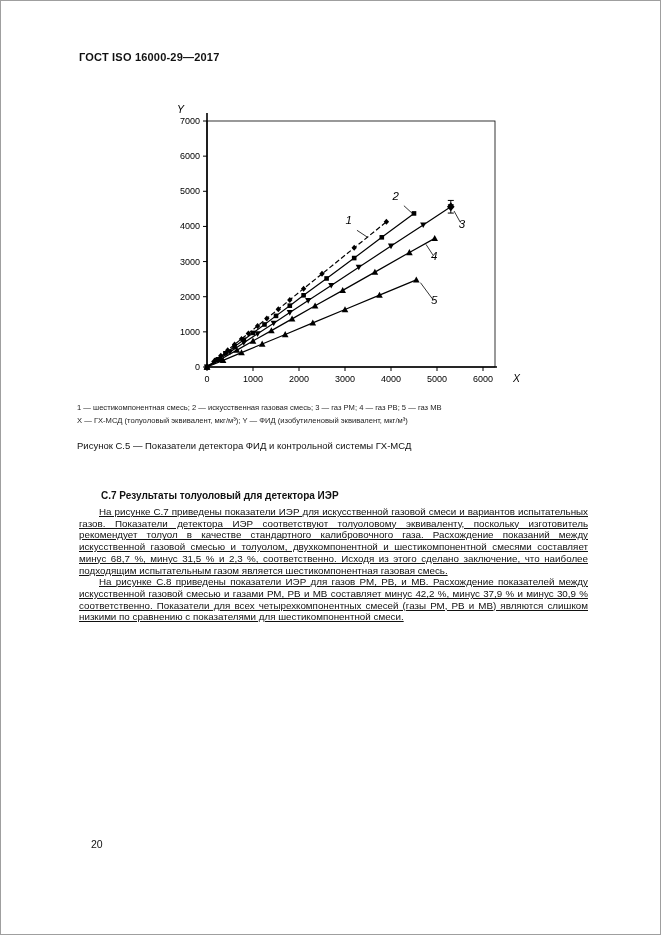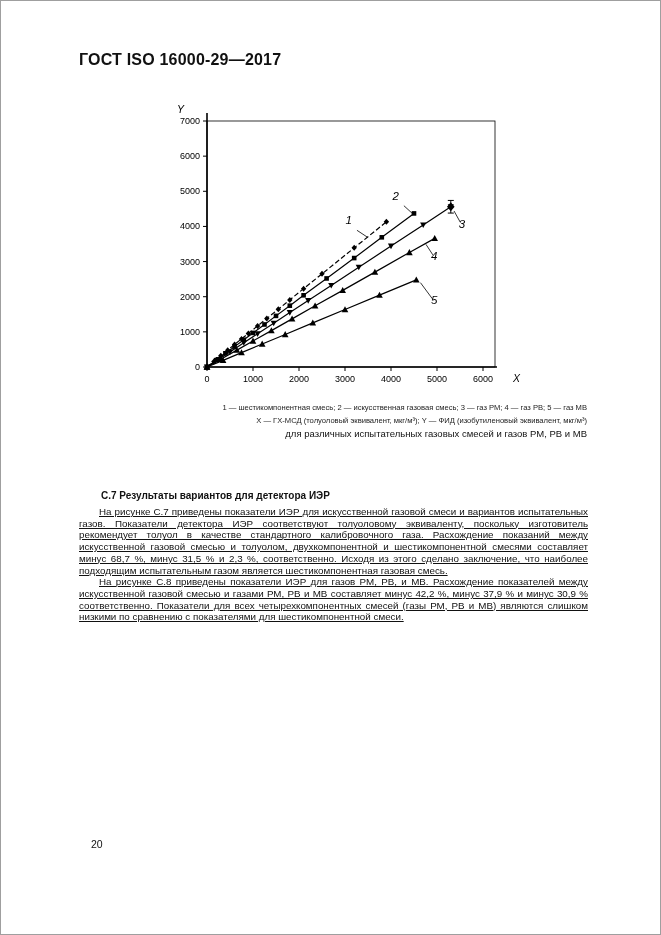--- a/index.html
+++ b/index.html
@@ -7,26 +7,26 @@
     position:relative;
     width:659px;height:933px;
     background:#ffffff;
     border:1px solid #9f9f9f;
     font-family:"Liberation Sans",sans-serif;
     color:#111;
     overflow:hidden;
   }
   .header{
     position:absolute;top:50px;left:78px;
-    font-size:16px;font-weight:bold;letter-spacing:.2px;
+    font-size:11px;font-weight:bold;letter-spacing:.2px;
   }
   .chart-wrap{position:absolute;top:96px;left:160px;}
   .captions{
     position:absolute;top:400px;left:76px;width:510px;
-    text-align:right;
+    text-align:left;
   }
   .fig-legend,.fig-axes{font-size:7.6px;line-height:13px;color:#222;}
   .fig-caption{font-size:9.5px;line-height:13px;}
   .fig-caption.first{margin-top:12px;}
   .section{position:absolute;top:489px;left:78px;width:509px;}
   .heading{font-size:10px;font-weight:bold;padding-left:22px;margin-bottom:5px;}
   .section p{
     margin:0;font-size:9.8px;line-height:11.7px;
     text-align:justify;text-indent:20px;text-decoration:underline;
   }
@@ -156,24 +156,24 @@
         <path d="M215.2 200.83285714285714L221.8 200.83285714285714L218.5 194.73285714285714Z" fill="#000"></path>
         <path d="M251.99999999999997 185.54571428571427L258.59999999999997 185.54571428571427L255.29999999999998 179.44571428571427Z" fill="#000"></path>
         <line x1="271.4" y1="201.82285714285715" x2="259.44" y2="185.65714285714284" stroke="#000" stroke-width="0.8"></line>
         <text x="273.24" y="207.09428571428572" text-anchor="middle" font-size="11.5" font-style="italic" fill="#000">5</text>
       </svg>
   </div>
 
   <div class="captions">
     <div class="fig-legend">1 — шестикомпонентная смесь; 2 — искусственная газовая смесь; 3 — газ РМ; 4 — газ РВ; 5 — газ МВ</div>
     <div class="fig-axes">X — ГХ-МСД (толуоловый эквивалент, мкг/м³); Y — ФИД (изобутиленовый эквивалент, мкг/м³)</div>
-    <div class="fig-caption">для различных испытательных газовых смесей и газов РМ, РВ и МВ</div>
+    <div class="fig-caption first">Рисунок С.5 — Показатели детектора ФИД и контрольной системы ГХ-МСД</div>
   </div>
 
   <div class="section">
-    <div class="heading">С.7 Результаты вариантов для детектора ИЭР</div>
+    <div class="heading">С.7 Результаты толуоловый для детектора ИЭР</div>
     <p>На рисунке С.7 приведены показатели ИЭР для искусственной газовой смеси и вариантов испытательных газов. Показатели детектора ИЭР соответствуют толуоловому эквиваленту, поскольку изготовитель рекомендует толуол в качестве стандартного калибровочного газа. Расхождение показаний между искусственной газовой смесью и толуолом, двухкомпонентной и шестикомпонентной смесями составляет минус 68,7 %, минус 31,5 % и 2,3 %, соответственно. Исходя из этого сделано заключение, что наиболее подходящим испытательным газом является шестикомпонентная газовая смесь.</p>
     <p>На рисунке С.8 приведены показатели ИЭР для газов РМ, РВ, и МВ. Расхождение показателей между искусственной газовой смесью и газами РМ, РВ и МВ составляет минус 42,2 %, минус 37,9 % и минус 30,9 % соответственно. Показатели для всех четырехкомпонентных смесей (газы РМ, РВ и МВ) являются слишком низкими по сравнению с показателями для шестикомпонентной смеси.</p>
   </div>
 
   <div class="page-number">20</div>
 
 </div>
 
 </body></html>

